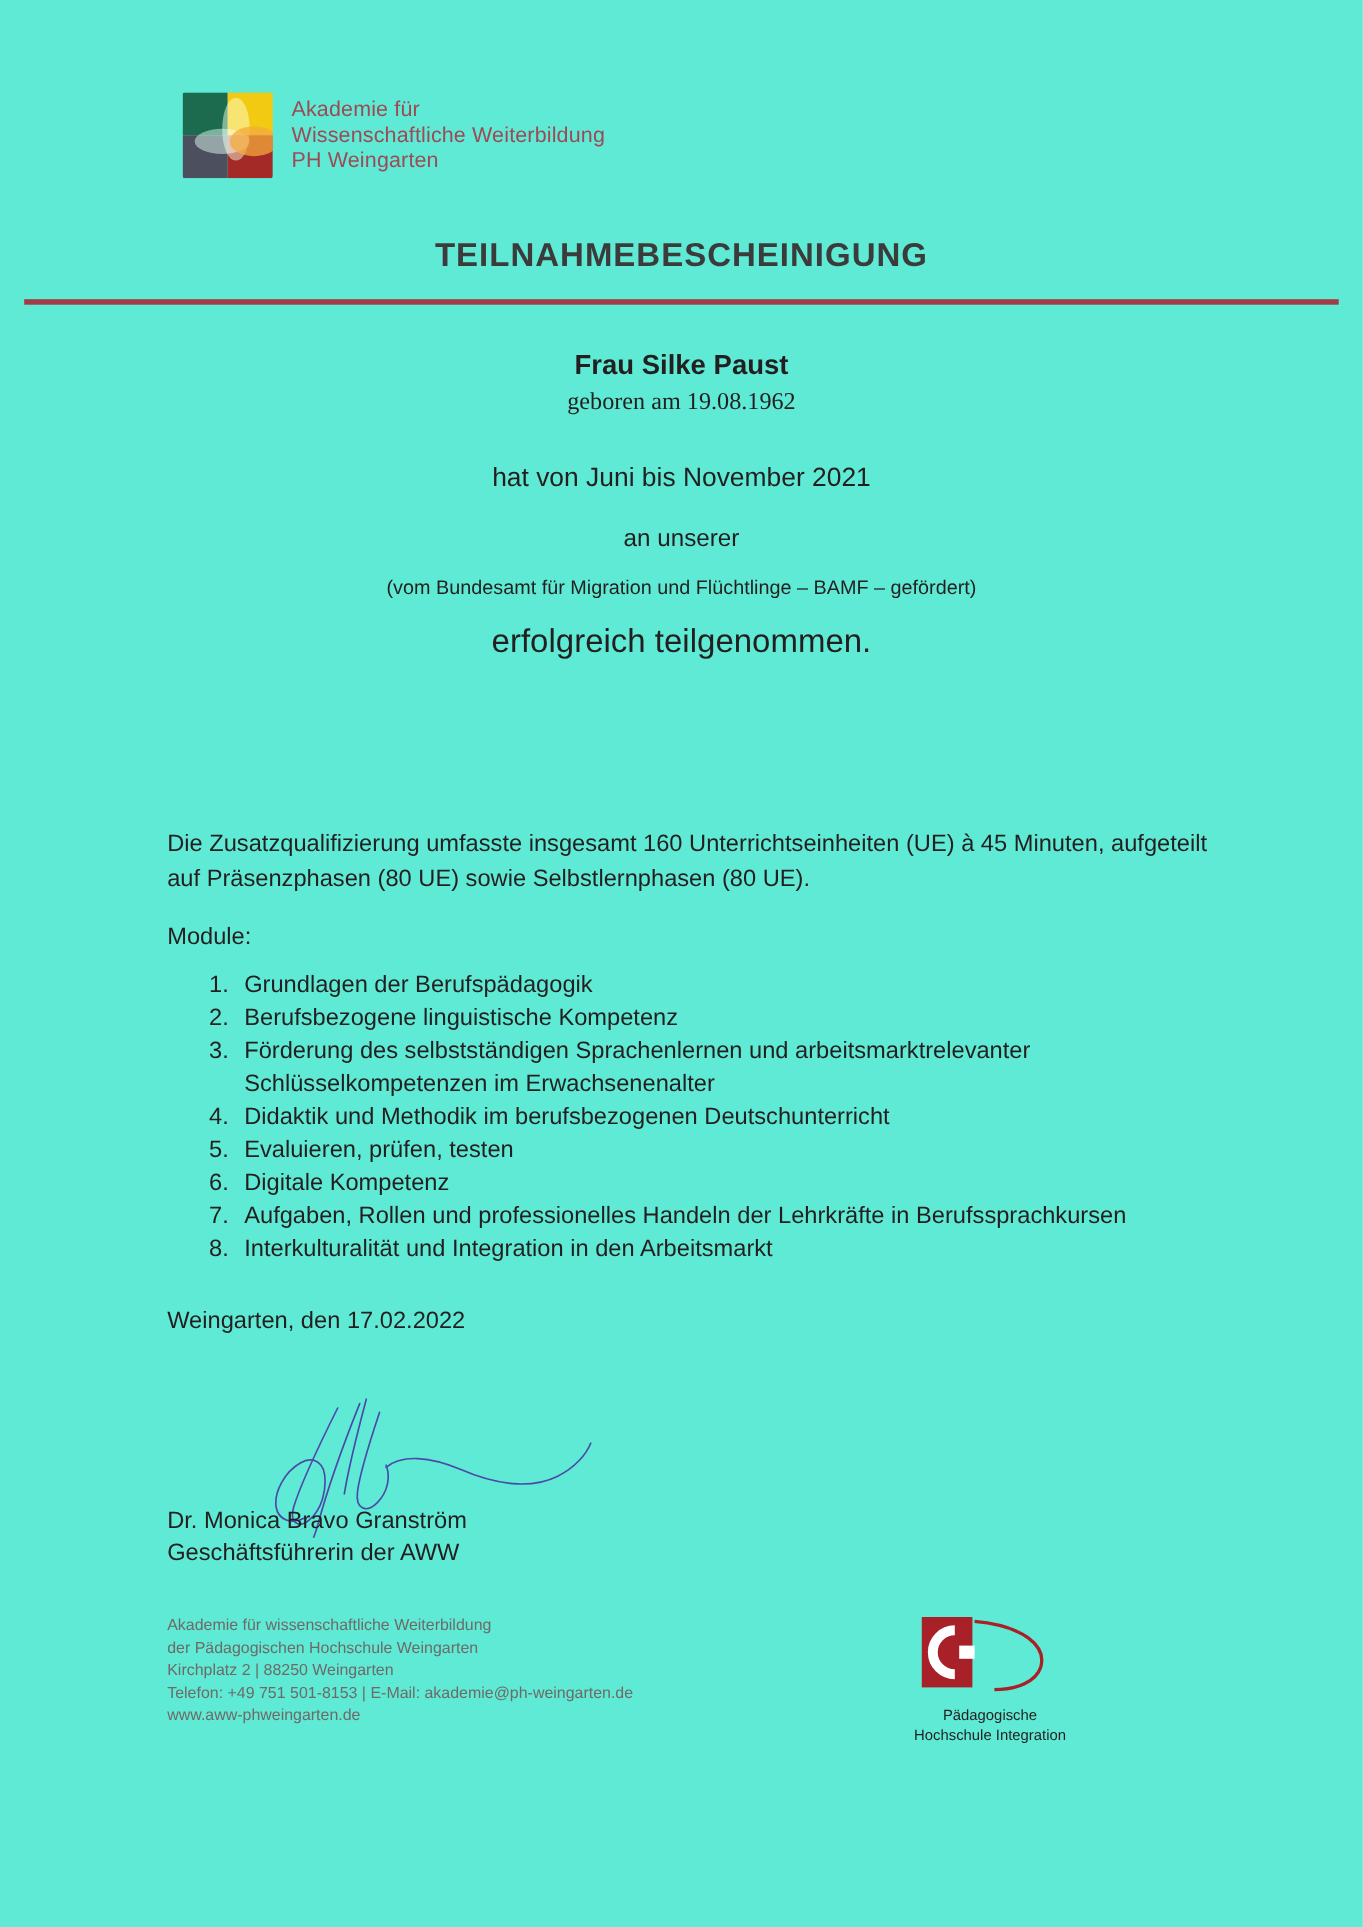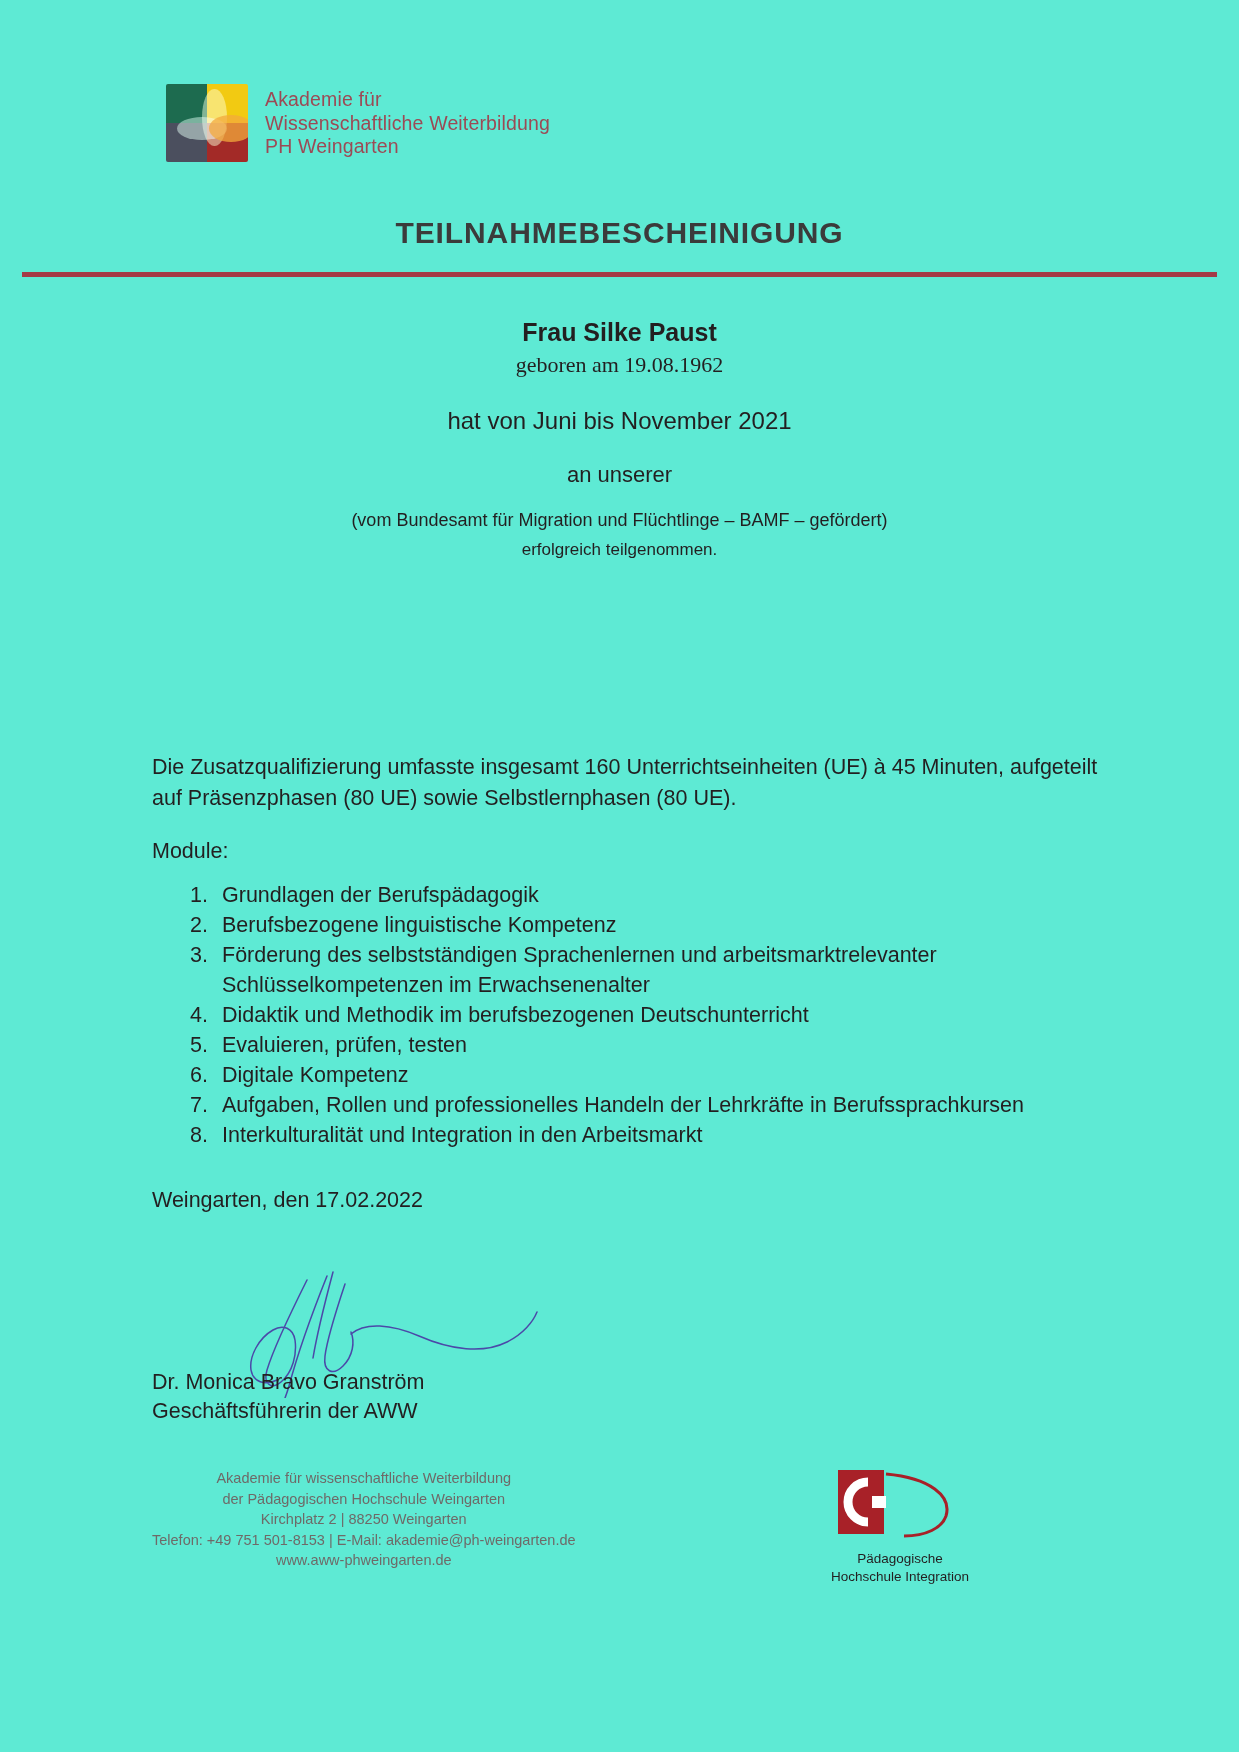--- a/index.html
+++ b/index.html
@@ -124,21 +124,21 @@
   }
   .birth {
     font-size: 22px;
     line-height: 32px;
     color: #231f20;
     font-family: Liberation Serif, serif;
   }
   .period {
     font-size: 24px;
     line-height: 32px;
-    margin-top: 24px;
+    margin-top: 38px;
     color: #231f20;
   }
   .atour {
     font-size: 22px;
     line-height: 32px;
     margin-top: 22px;
     color: #231f20;
   }
   .course {
     margin-top: 22px;
@@ -147,21 +147,22 @@
     font-size: 27px;
     line-height: 38px;
   }
   .funder {
     margin-top: 16px;
     font-size: 18px;
     line-height: 26px;
     color: #231f20;
   }
   .success {
-    font-size: 17px;
+    margin-top: 20px;
+    font-size: 30px;
     line-height: 34px;
     color: #231f20;
   }
 
   
   .body-block {
     position: absolute;
     left: 152px;
     right: 140px;
     top: 752px;
@@ -204,21 +205,20 @@
   }
 
   
   .footer {
     position: absolute;
     left: 152px;
     top: 1468px;
     font-size: 14.5px;
     line-height: 20.5px;
     color: #6e6a68;
-    text-align: center;
   }
   .footer div { white-space: nowrap; }
 
   .ph-logo {
     position: absolute;
     left: 800px;
     top: 1466px;
     width: 200px;
     text-align: center;
   }

